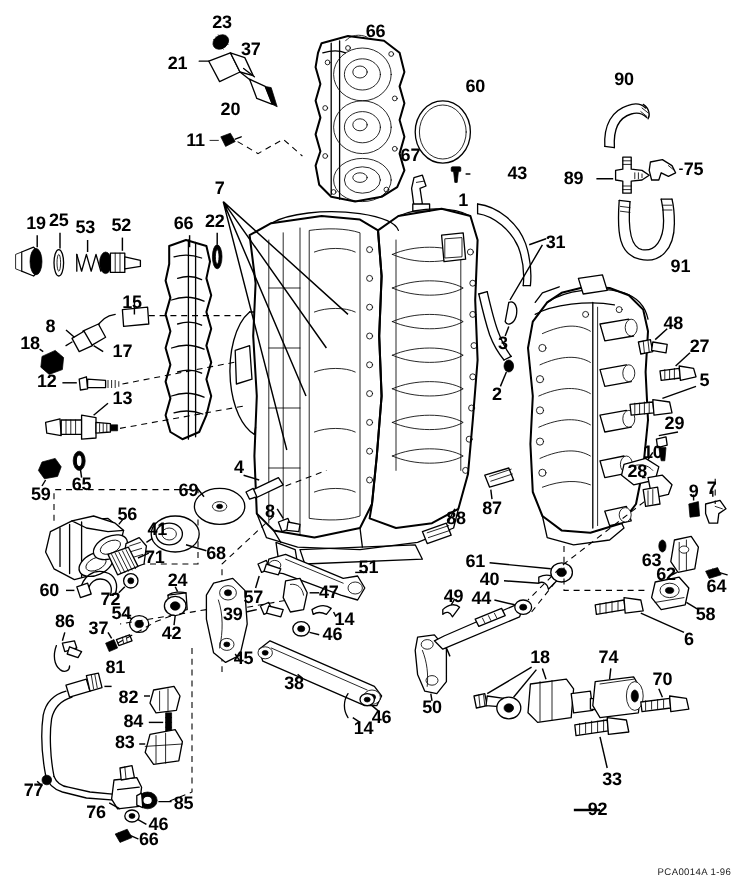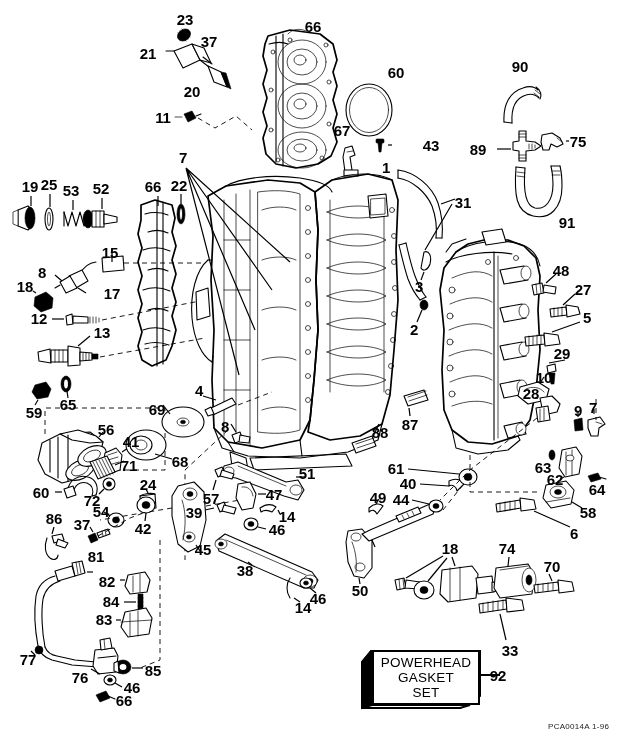--- a/index.html
+++ b/index.html
@@ -801,32 +801,20 @@
       <path class="lnt" d="M483 603 L483 612 M488 602 L488 611 M493 601 L493 611 M498 601 L498 610 M503 600 L503 609"></path>
       <path class="fw" d="M506 598 L522 600 L524 610 L507 612 Z"></path>
       <path class="ldr" d="M500 614 L506 640"></path>
     </g>
 
     <path class="dsh" d="M470 455 L470 492 L540 492"></path>
     <path class="dsh" d="M596 399 L596 420"></path>
 
   </svg>
 
-  <div id="gasket-box">
-    <svg viewBox="0 0 122 62" width="122" height="62">
-      <path d="M12 0 L2 12 L2 58 L100 58 L120 46 L120 0 Z" fill="#fff" stroke="#000" stroke-width="2"></path>
-      <path d="M12 0 L2 12 L2 58 L12 55 Z" fill="#000" stroke="#000" stroke-width="2"></path>
-      <path d="M12 55 L2 58 L100 58 L110 55 Z" fill="#fff" stroke="#000" stroke-width="2"></path>
-    </svg>
-    <div class="face">
-      <span>POWERHEAD</span>
-      <span>GASKET</span>
-      <span>SET</span>
-    </div>
-  </div>
   <svg style="position:absolute;left:478px;top:668px;width:30px;height:14px">
     <path d="M0 7 L22 7" stroke="#000" stroke-width="2" fill="none"></path>
   </svg>
   <div class="callout" style="left:498px; top:675px;">92</div>
 
   <div id="callout-layer">
       <div class="callout" style="left: 185px; top: 19px;">23</div>
       <div class="callout" style="left: 209px; top: 41px;">37</div>
       <div class="callout" style="left: 148px; top: 53px;">21</div>
       <div class="callout" style="left: 192px; top: 91px;">20</div>
@@ -844,21 +832,21 @@
       <div class="callout" style="left: 567px; top: 222px;">91</div>
       <div class="callout" style="left: 30px; top: 186px;">19</div>
       <div class="callout" style="left: 49px; top: 184px;">25</div>
       <div class="callout" style="left: 71px; top: 190px;">53</div>
       <div class="callout" style="left: 101px; top: 188px;">52</div>
       <div class="callout" style="left: 153px; top: 186px;">66</div>
       <div class="callout" style="left: 179px; top: 185px;">22</div>
       <div class="callout" style="left: 110px; top: 252px;">15</div>
       <div class="callout" style="left: 42px; top: 272px;">8</div>
       <div class="callout" style="left: 25px; top: 286px;">18</div>
-      <div class="callout" style="left: 112px; top: 293px;">17</div>
+      <div class="callout" style="left: 102px; top: 293px;">17</div>
       <div class="callout" style="left: 39px; top: 318px;">12</div>
       <div class="callout" style="left: 102px; top: 332px;">13</div>
       <div class="callout" style="left: 34px; top: 412px;">59</div>
       <div class="callout" style="left: 68px; top: 404px;">65</div>
       <div class="callout" style="left: 106px; top: 429px;">56</div>
       <div class="callout" style="left: 131px; top: 441px;">41</div>
       <div class="callout" style="left: 129px; top: 465px;">71</div>
       <div class="callout" style="left: 41px; top: 492px;">60</div>
       <div class="callout" style="left: 92px; top: 500px;">72</div>
       <div class="callout" style="left: 148px; top: 484px;">24</div>

